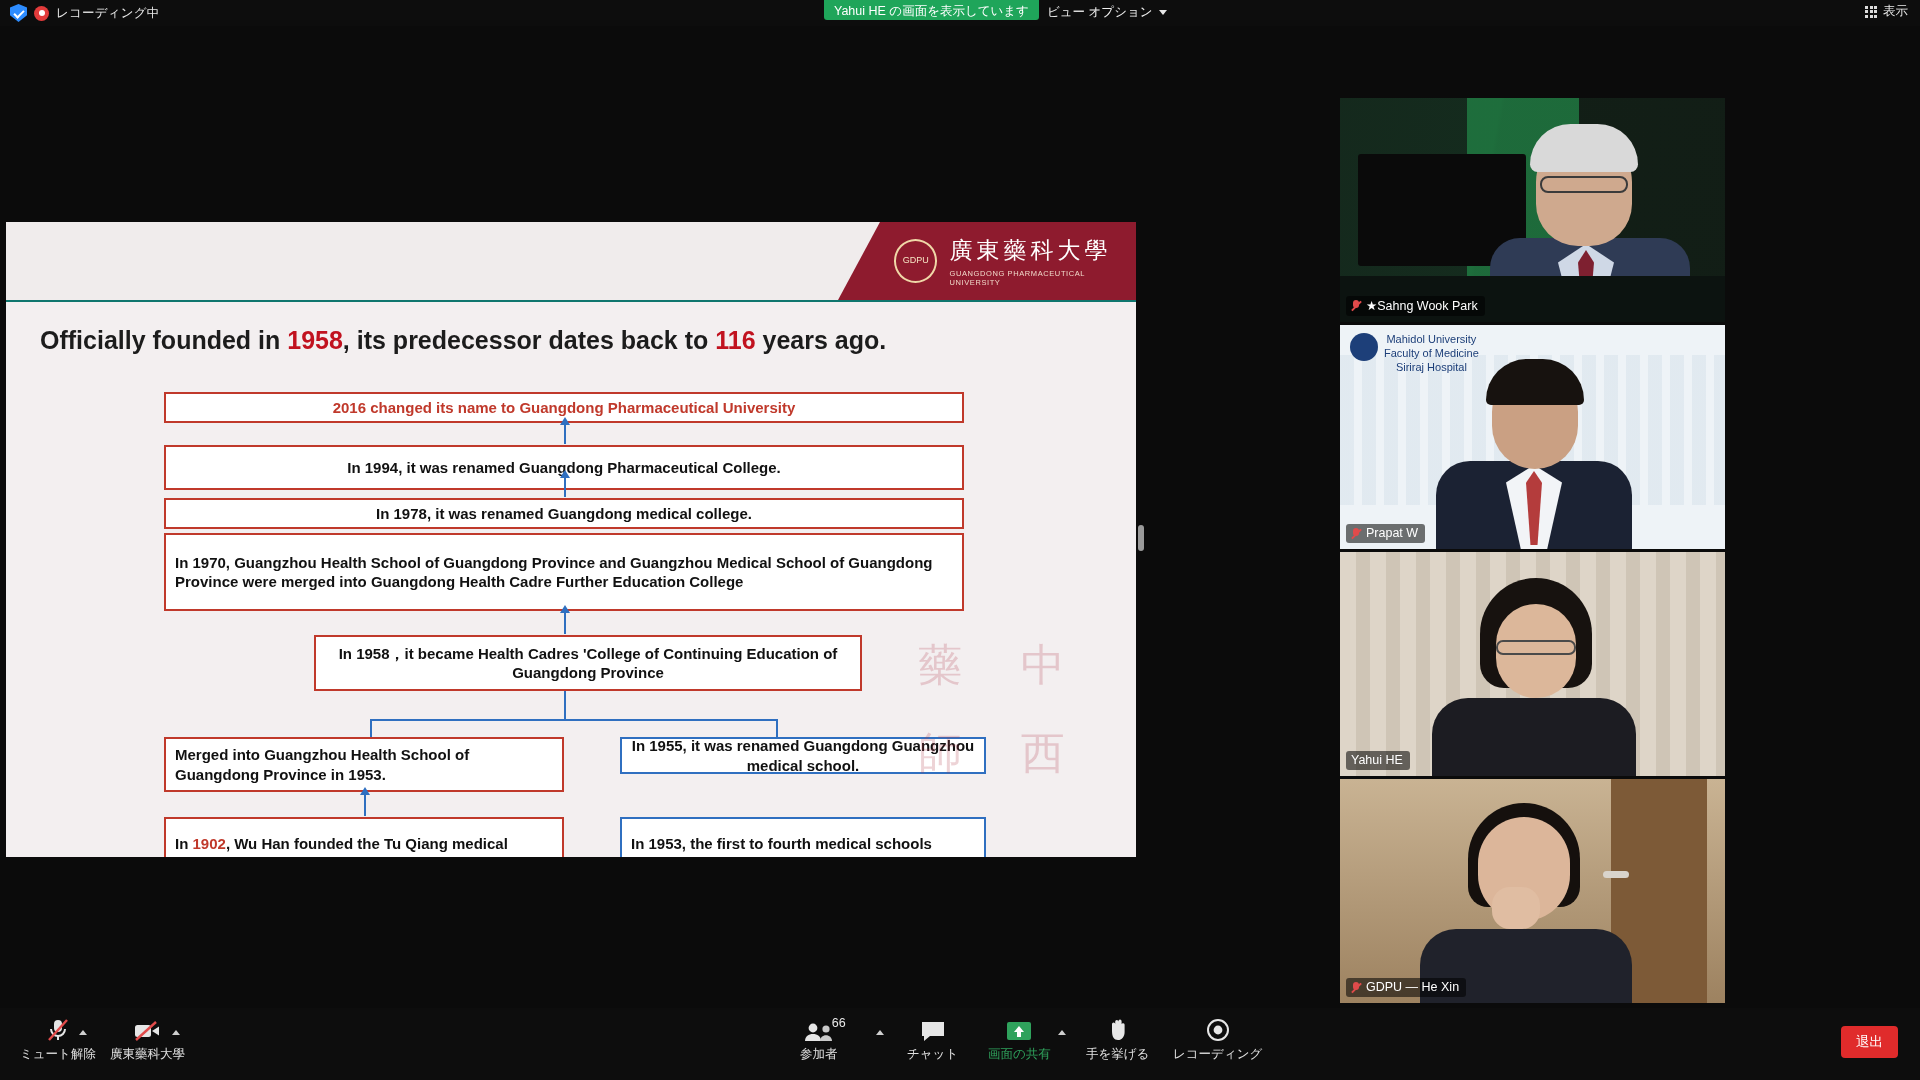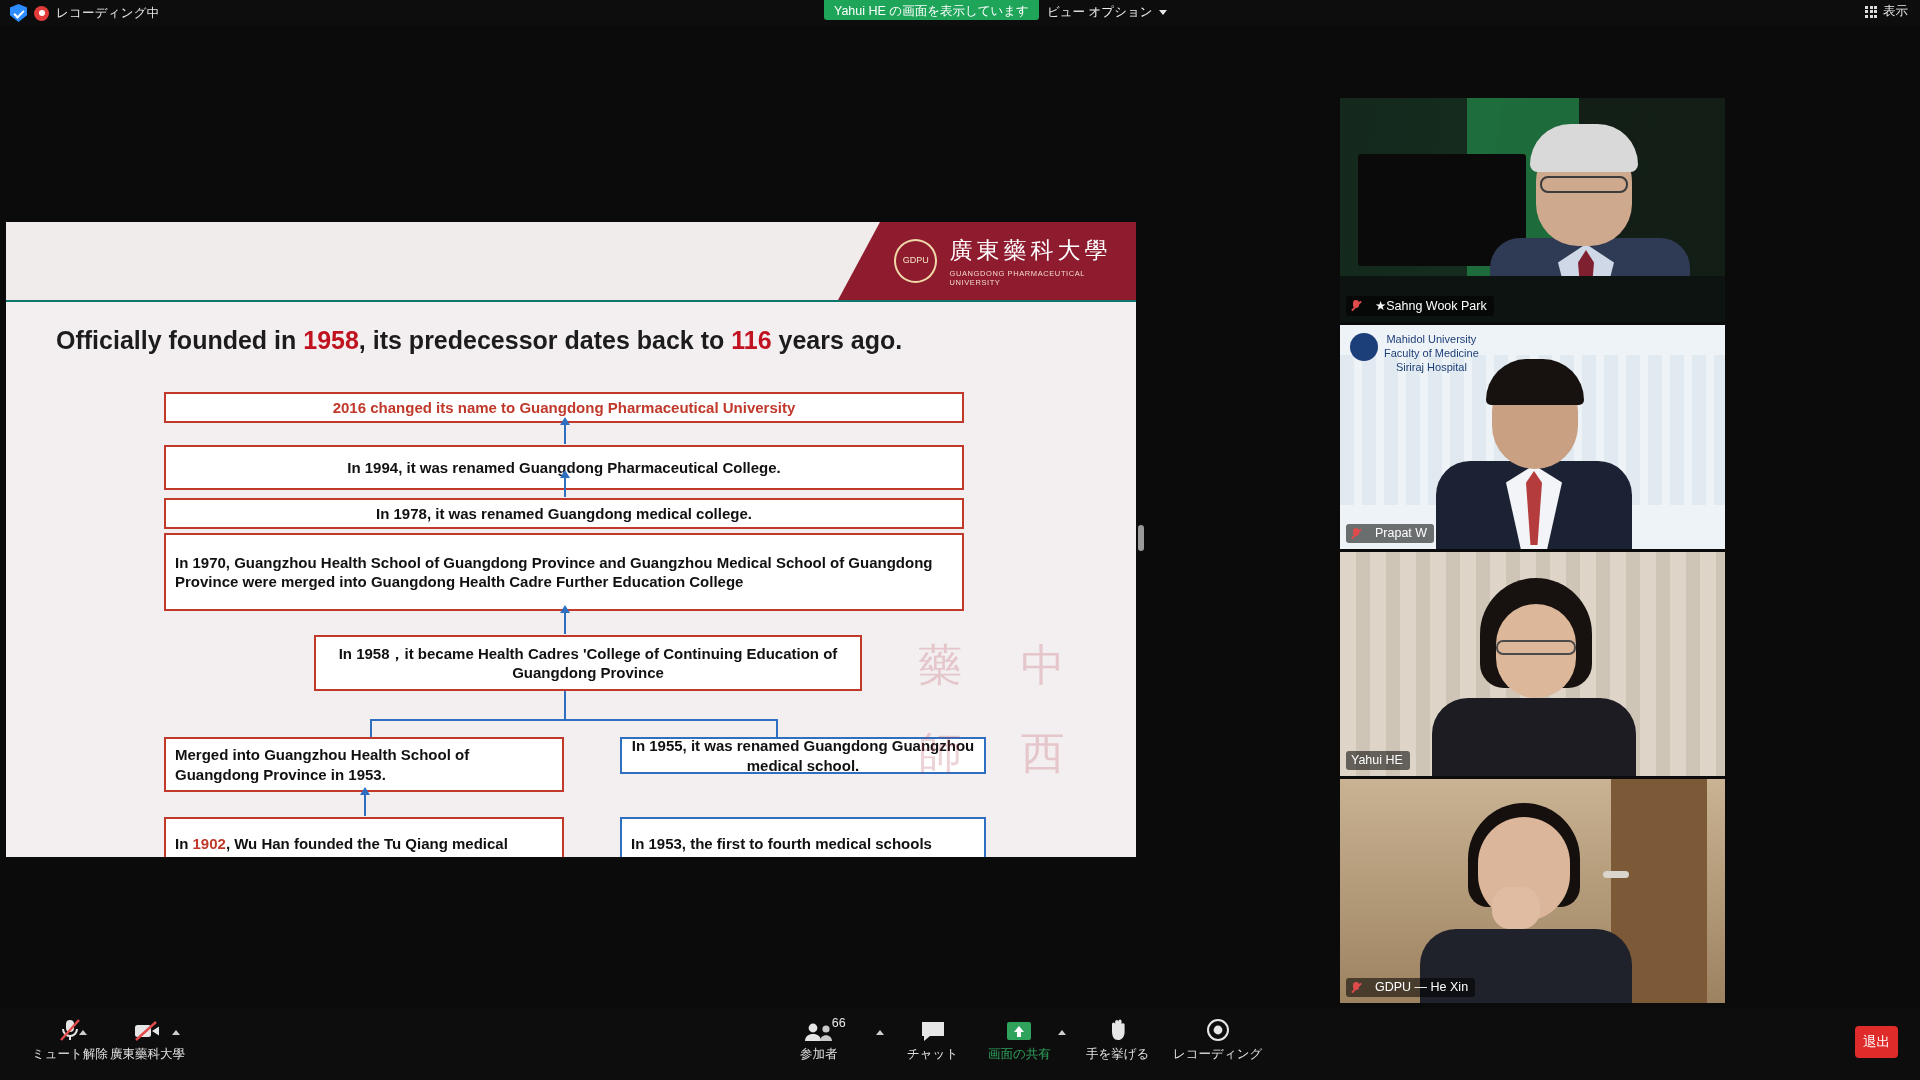--- a/index.html
+++ b/index.html
@@ -78,21 +78,21 @@
   .seal {
     width: 44px; height: 44px; border-radius: 50%; border: 2px solid #f0d8a8;
     display: flex; align-items: center; justify-content: center;
     color: #f6e5c4; font-size: 9px; line-height: 1.05; text-align: center;
   }
   .uni-cn { color: #fff; font-size: 23px; letter-spacing: 4px; font-family: "DejaVu Sans", sans-serif; }
   .uni-en { color: #f1d9c9; font-size: 7.5px; letter-spacing: .6px; margin-top: 3px; }
 
   .slide-body { position: relative; padding: 14px 22px 10px 22px; height: calc(100% - 78px); }
   .headline {
-    font-size: 25px; font-weight: bold; color: #1c1c1c; margin: 10px 0 14px 28px;
+    font-size: 25px; font-weight: bold; color: #1c1c1c; margin: 10px 0 14px 12px;
     font-family: "Liberation Sans", sans-serif;
   }
   .headline .red { color: #c1121f; }
 
   .box {
     position: absolute; border: 2px solid #c0392b; background: #fff;
     color: #111; font-size: 15px; font-weight: bold;
     display: flex; align-items: center; justify-content: center;
     text-align: center; padding: 5px 9px; line-height: 1.28;
   }
@@ -125,21 +125,21 @@
   
   .videos { position: absolute; left: 1340px; top: 98px; width: 385px; }
   .tile {
     position: relative; width: 385px; height: 224px; margin-bottom: 3px; overflow: hidden;
     background: #2a2a2a;
   }
   .tile.active { outline: 3px solid #d6e24a; outline-offset: -3px; }
   .nametag {
     position: absolute; left: 6px; bottom: 6px; background: rgba(0,0,0,.55);
     color: #fff; font-size: 12.5px; padding: 2px 7px 3px 5px; border-radius: 3px;
-    display: flex; align-items: center; gap: 14px;
+    display: flex; align-items: center; gap: 5px;
   }
   .mic-mute {
     width: 10px; height: 13px; position: relative; display: inline-block;
   }
   .mic-mute::before {
     content: ""; position: absolute; left: 2px; top: 1px; width: 6px; height: 8px;
     background: #e04b4b; border-radius: 3px;
   }
   .mic-mute::after {
     content: ""; position: absolute; left: -1px; top: 6px; width: 13px; height: 2px;
@@ -197,21 +197,21 @@
   }
   .ctrl .lbl { white-space: nowrap; }
   .ctrl .glyph { height: 24px; display: flex; align-items: flex-end; justify-content: center; }
   .chev {
     position: absolute; top: 22px; width: 0; height: 0;
     border-left: 4px solid transparent; border-right: 4px solid transparent; border-bottom: 5px solid #cfcfcf;
   }
   .green { color: #2fa25c; }
   .leave-btn {
     position: absolute; right: 22px; top: 18px; background: #e02b2b; color: #fff;
-    font-size: 13.5px; padding: 7px 8px; border-radius: 4px; border: 0;
+    font-size: 13.5px; padding: 7px 15px; border-radius: 4px; border: 0;
   }
   .badge-num {
     position: absolute; left: 28px; top: -2px; font-size: 12.5px; color: #e9e9e9;
   }
 </style>
 </head>
 <body>
 
 <div class="topbar">
   <div class="rec-wrap">
@@ -359,21 +359,21 @@
     <div class="hand"></div>
     <div class="nametag">
       <span class="mic-mute"></span>
       <span>GDPU — He Xin</span>
     </div>
   </div>
 </div>
 
 <div class="bottombar">
 
-  <div class="ctrl" style="left:32px;">
+  <div class="ctrl" style="left:20px;">
     <div class="glyph">
       <svg width="22" height="24" viewBox="0 0 22 24">
         <rect x="7" y="2" width="8" height="12" rx="4" fill="#e6e6e6"></rect>
         <path d="M4 11a7 7 0 0 0 14 0" stroke="#e6e6e6" stroke-width="2" fill="none"></path>
         <line x1="11" y1="18" x2="11" y2="22" stroke="#e6e6e6" stroke-width="2"></line>
         <line x1="2" y1="22" x2="20" y2="2" stroke="#e24b4b" stroke-width="2.4"></line>
       </svg>
     </div>
     <div class="lbl">ミュート解除</div>
   </div>

